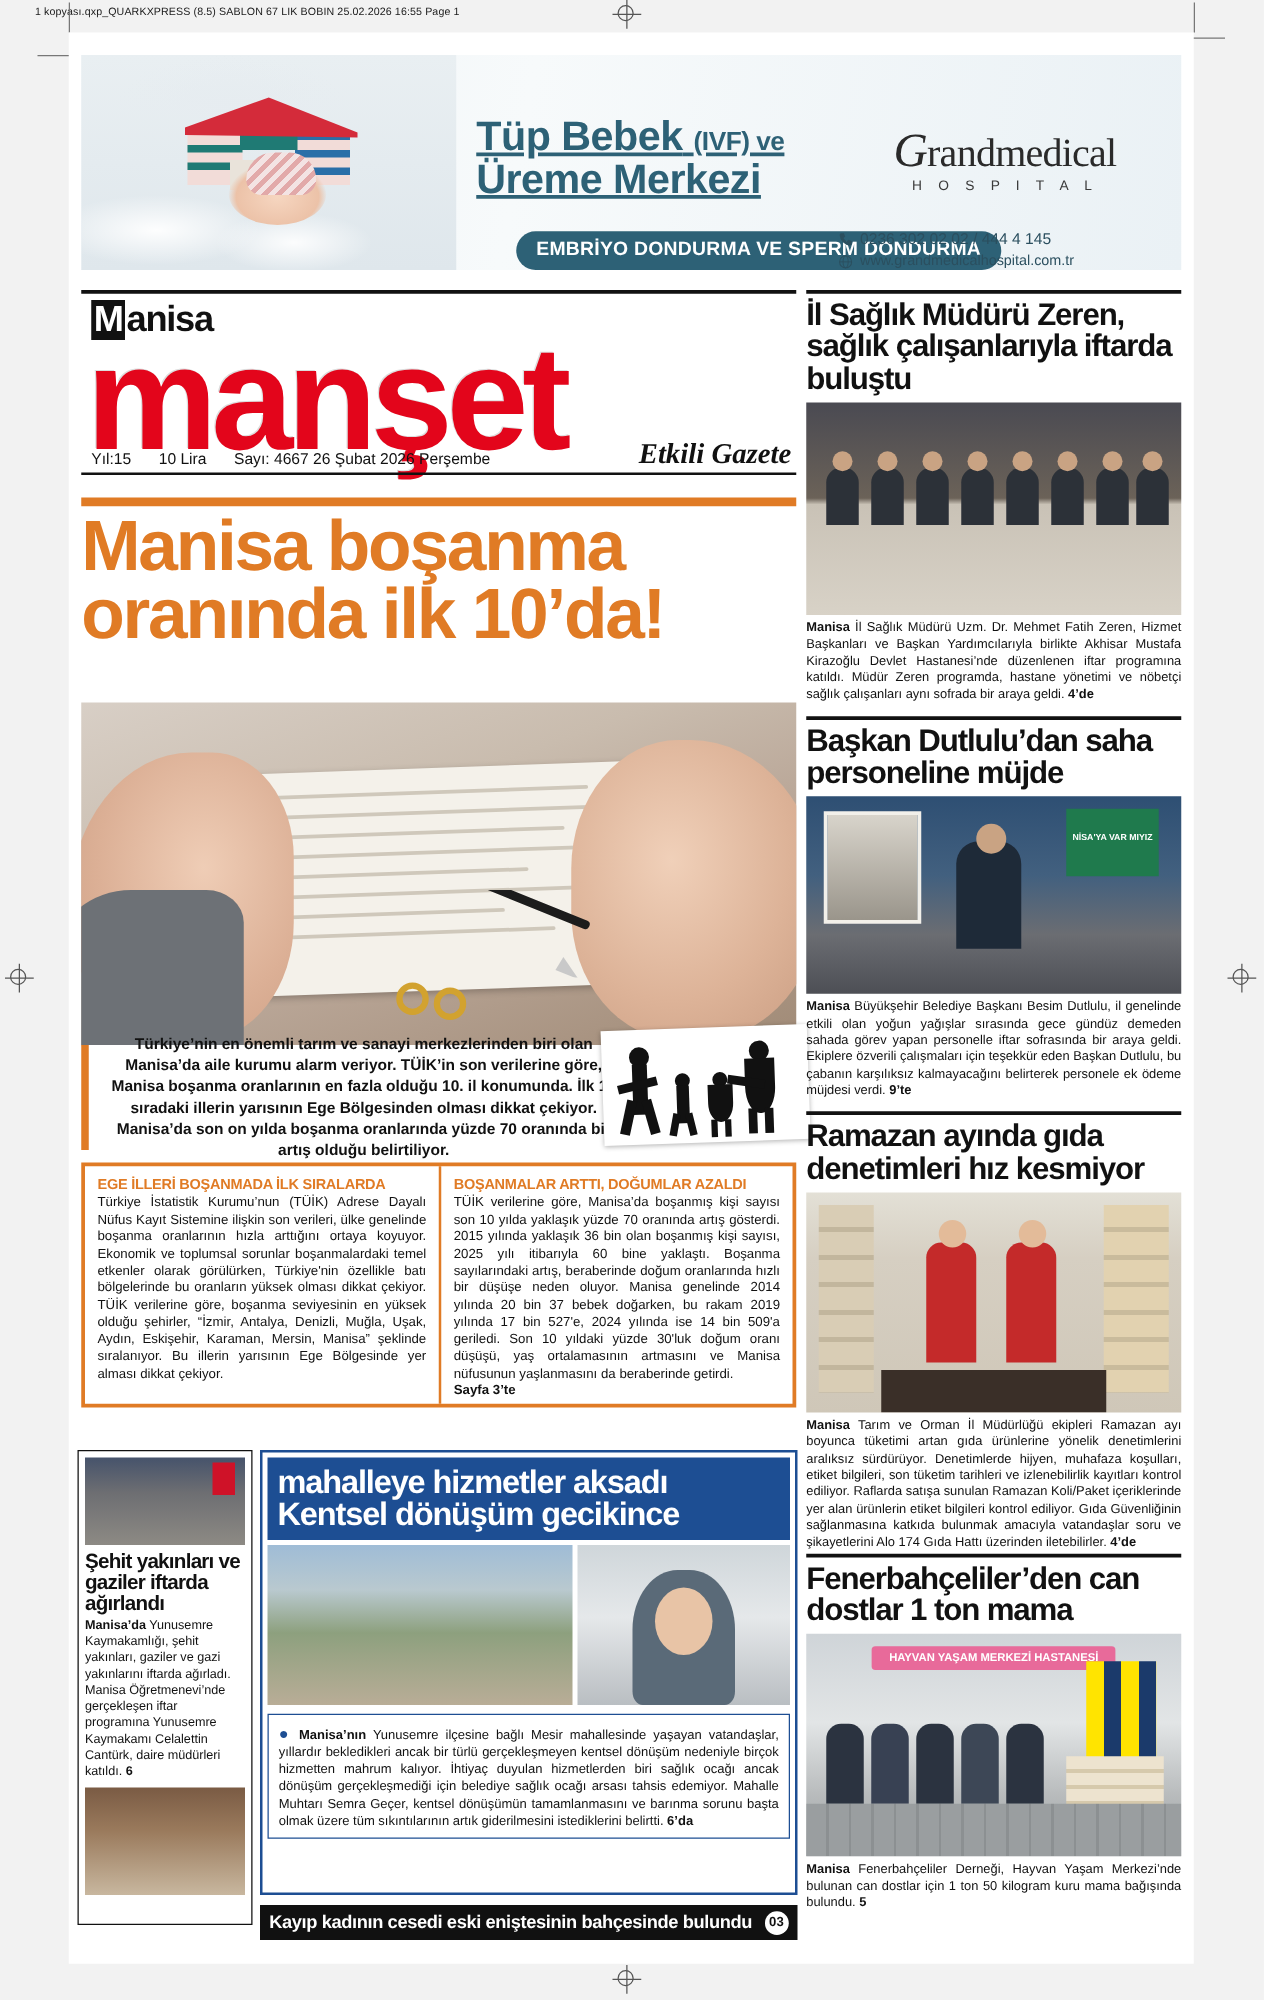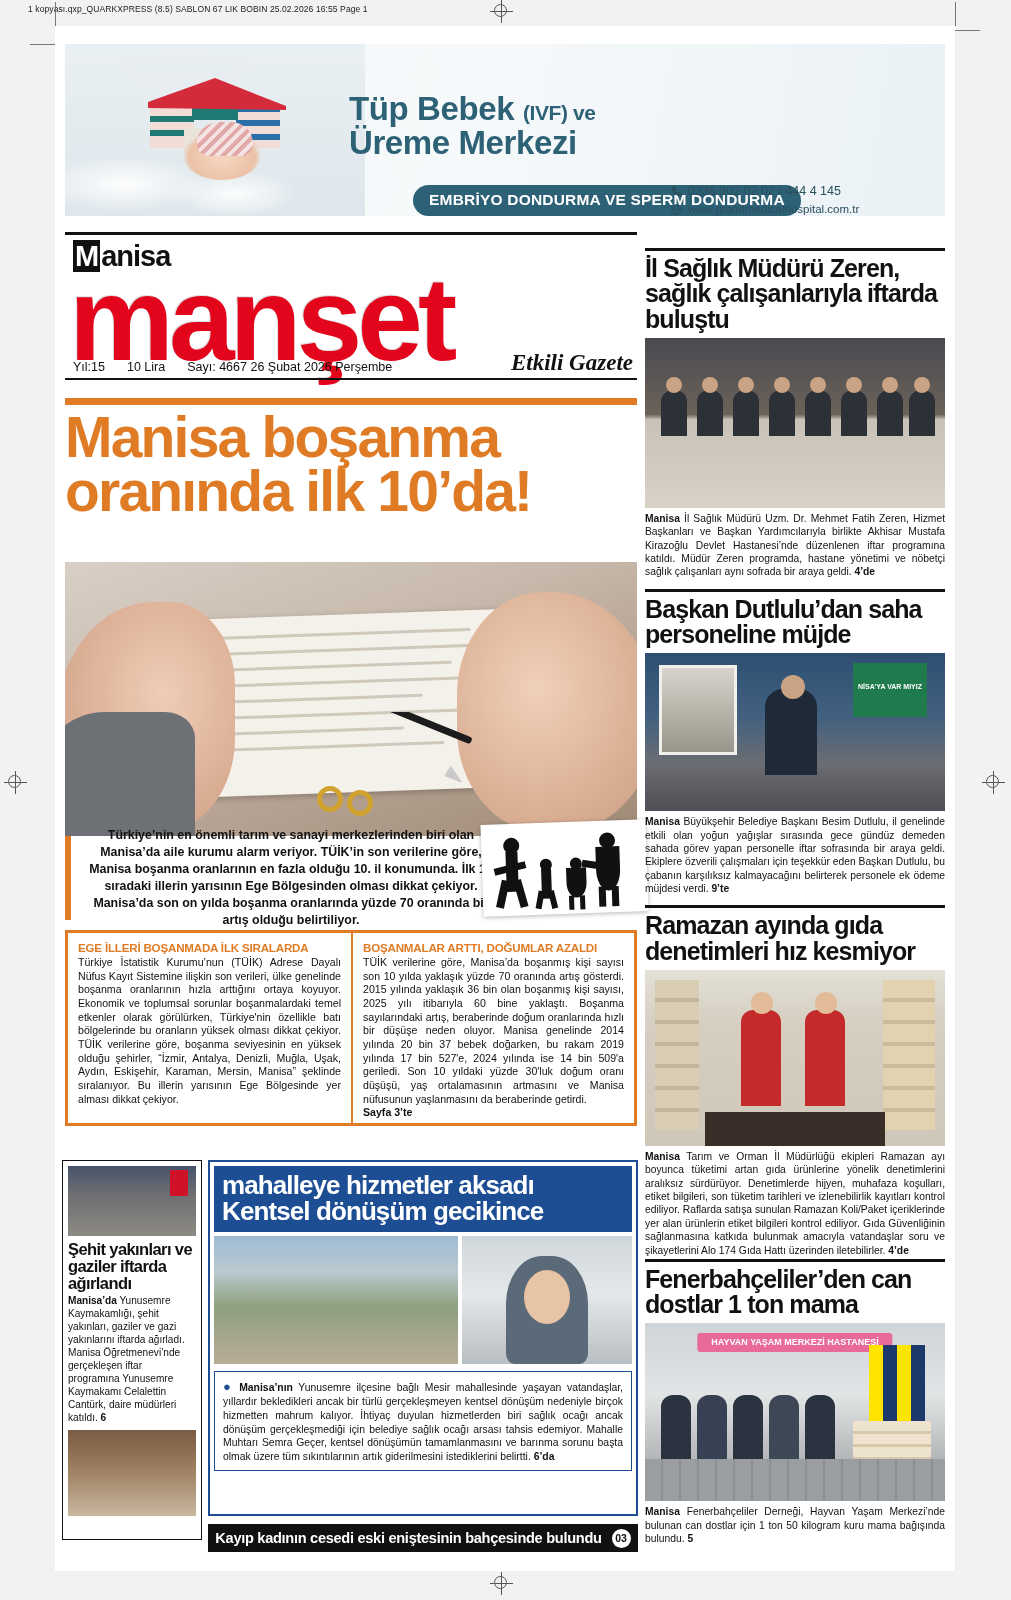--- a/index.html
+++ b/index.html
@@ -70,22 +70,22 @@
     position: absolute; left: 118px; top: 86px; width: 78px; height: 50px;
     background: radial-gradient(ellipse at 50% 55%, #f6d6c0 0%, #ecc2a8 60%, rgba(236,194,168,0) 72%);
     border-radius: 50%;
   }
   .ad-hat {
     position: absolute; left: 132px; top: 78px; width: 56px; height: 34px;
     background: repeating-linear-gradient(135deg,#e2a9a9 0 4px,#f3e3e3 4px 8px);
     border-radius: 28px 28px 16px 16px;
   }
   .ad-title {
-    position: absolute; left: 284px; top: 48px; width: 420px;
-    color: #2d6176; font-weight: bold; line-height: 1.02;
+    position: absolute; left: 316px; top: 48px; width: 420px;
+    color: #2d6176; font-weight: bold; line-height: 1.02; text-decoration: underline;
   }
   .ad-title .l1 { font-size: 33px; letter-spacing: -.4px; }
   .ad-title .l1 .small { font-size: 21px; }
   .ad-title .l2 { font-size: 33px; letter-spacing: -.4px; }
   .ad-pill {
     position: absolute; left: 348px; top: 141px;
     background: #2d6176; color: #fff;
     font-size: 15.5px; font-weight: bold; letter-spacing: .2px;
     padding: 6px 16px 7px; border-radius: 16px; white-space: nowrap;
   }
@@ -203,21 +203,21 @@
   .subcol { padding: 8px 10px 6px; width: 50%; }
   .subcol + .subcol { border-left: 2px solid #e07b25; }
   .subcol h3 {
     color: #e07b25; font-size: 11.6px; font-weight: bold; letter-spacing: -.2px;
     margin-bottom: 2px; white-space: nowrap;
   }
   .subcol p { font-size: 10.6px; line-height: 1.29; color: #111; text-align: justify; }
   .subcol .jump { font-weight: bold; }
 
   
-  .rail { position: absolute; left: 645px; top: 248px; width: 300px; }
+  .rail { position: absolute; left: 645px; top: 232px; width: 300px; }
   .rail-rule { width: 300px; height: 3px; background: #111; margin-bottom: 5px; }
   .rail-h2 {
     font-size: 25px; font-weight: bold; line-height: 1.01; color: #111;
     letter-spacing: -.9px; margin-bottom: 6px;
   }
   .rail-photo { width: 300px; background: #bdbdbd; overflow: hidden; position: relative; }
   .rail-cap { font-size: 10.3px; line-height: 1.3; color: #111; padding-top: 4px; text-align: justify; }
   .rail-cap b { font-weight: bold; }
 
   .ph-table {
@@ -373,20 +373,26 @@
 
     <div class="ad-title">
       <div class="l1">
         <span>Tüp Bebek</span>
         <span class="small">(IVF) ve</span>
       </div>
       <div class="l2">Üreme Merkezi</div>
     </div>
     <div class="ad-pill">EMBRİYO DONDURMA VE SPERM DONDURMA</div>
 
+    <div class="ad-logo">
+      <div class="brand">
+        <span class="g">G</span><span>randmedical</span>
+      </div>
+      <div class="hosp">H O S P I T A L</div>
+    </div>
 
     <div class="ad-contact">
       <div>
         <svg width="11" height="11" viewBox="0 0 16 16">
           <path d="M3 1 L6 1 L7.5 5 L5.5 6.5 A9 9 0 0 0 9.5 10.5 L11 8.5 L15 10 L15 13 A2 2 0 0 1 13 15 A13 13 0 0 1 1 3 A2 2 0 0 1 3 1Z" fill="#2b4f5f"></path>
         </svg>
         <span>0236 302 02 02 / 444 4 145</span>
       </div>
       <div>
         <svg width="11" height="11" viewBox="0 0 16 16">

